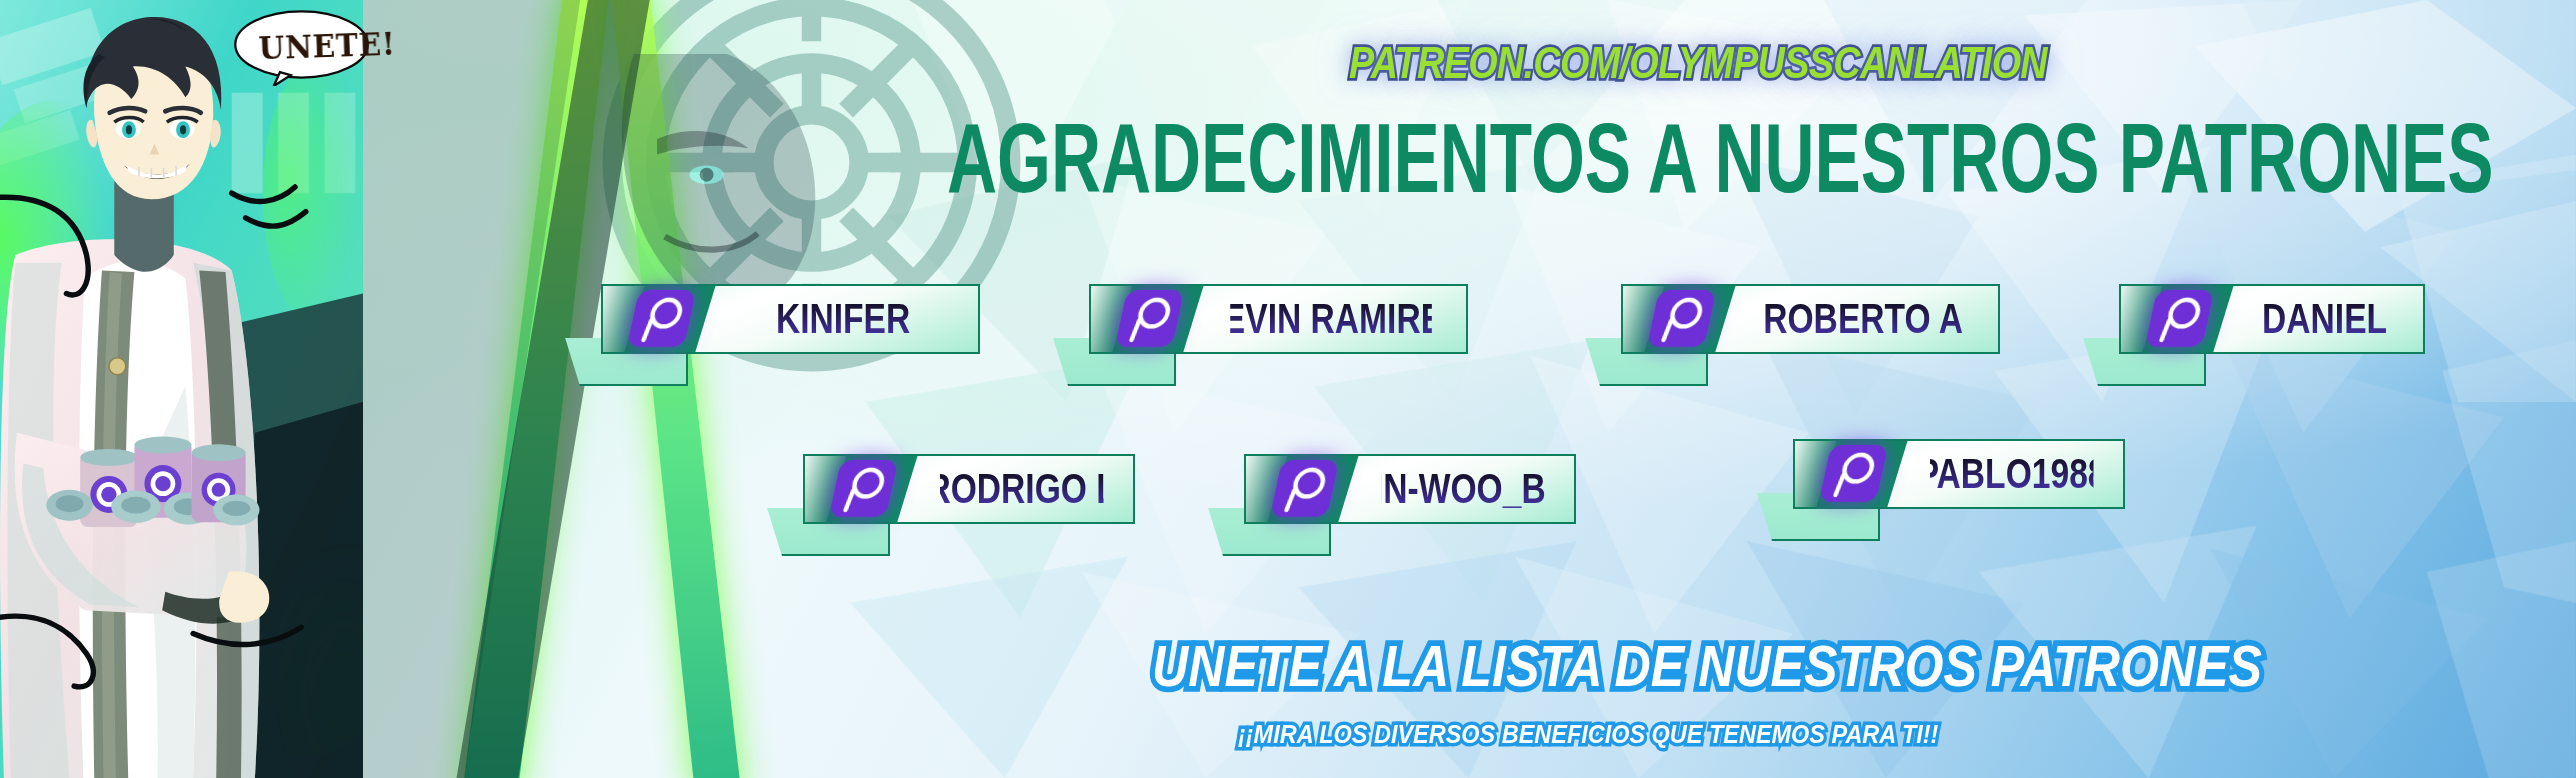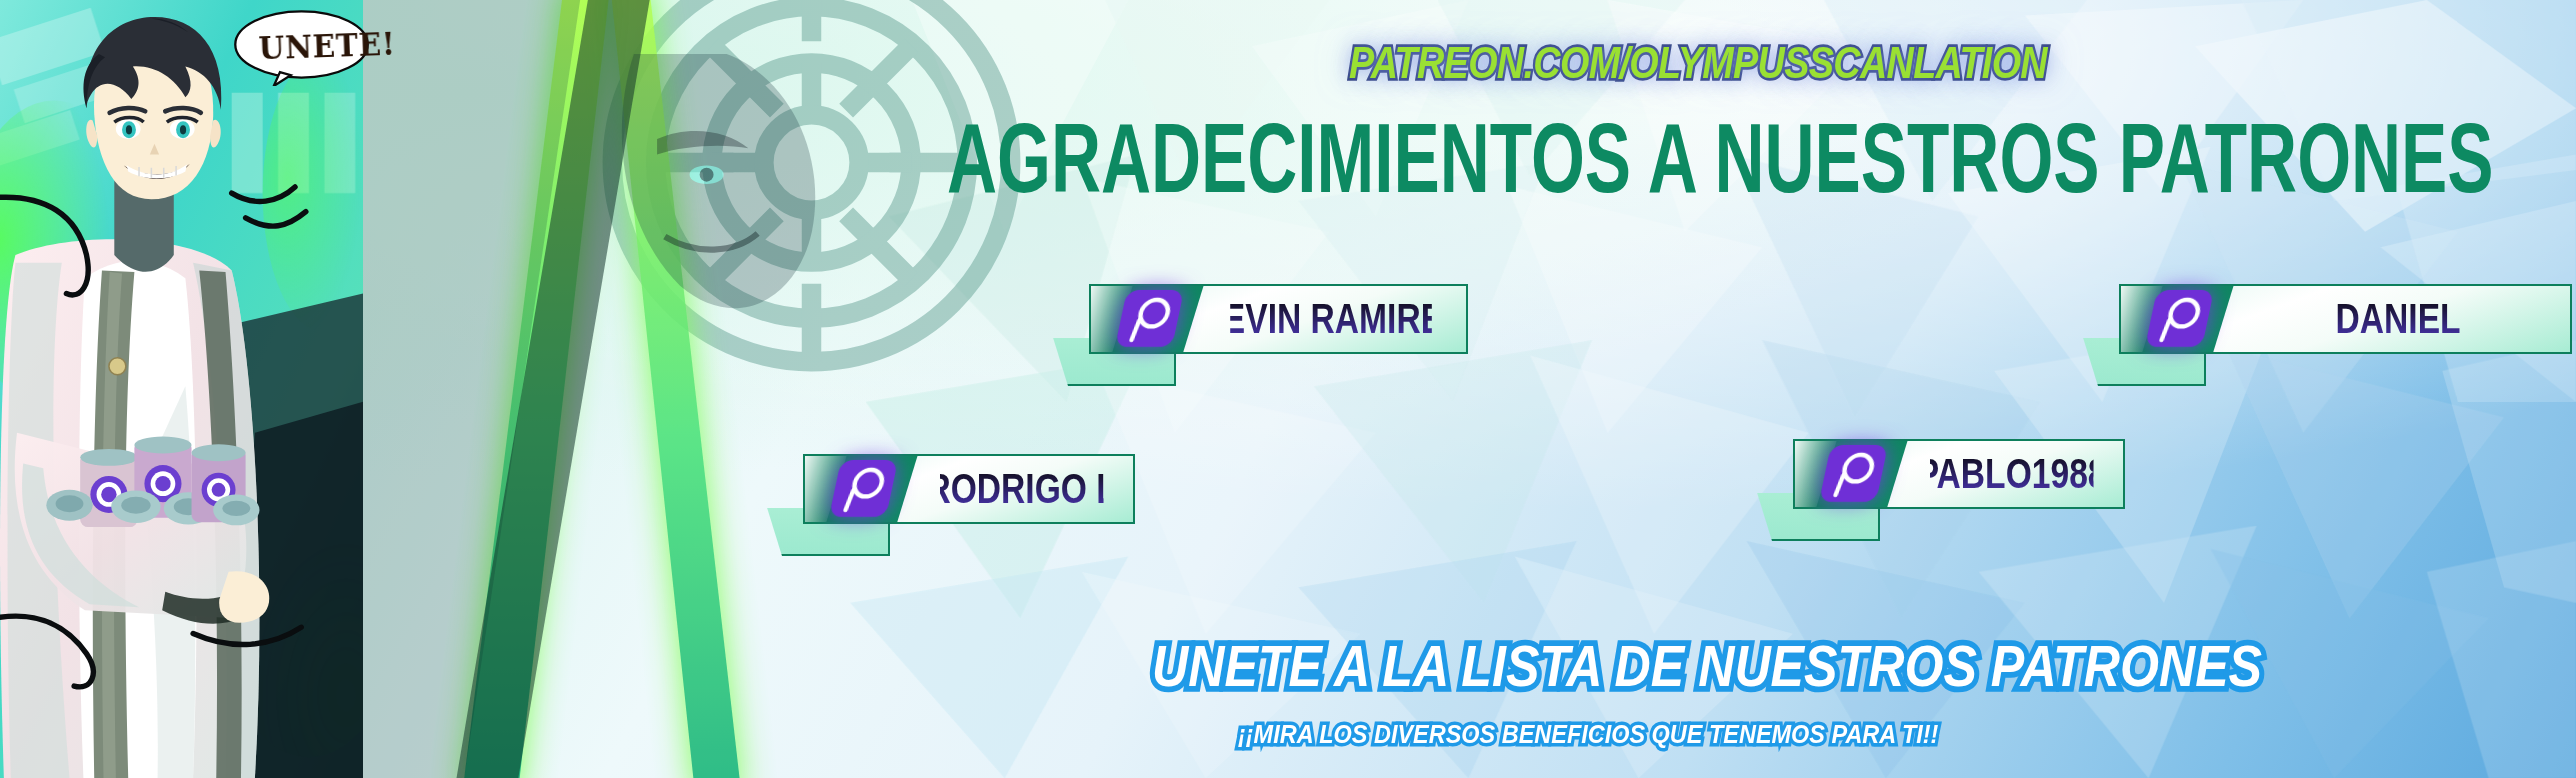--- a/index.html
+++ b/index.html
@@ -391,39 +391,69 @@
 
   <svg class="bubble" viewBox="0 0 180 100">
     <ellipse cx="90" cy="46" rx="86" ry="43" fill="#ffffff" stroke="#0a0a0a" stroke-width="3"></ellipse>
     <path d="M62 82 L54 100 L76 86 Z" fill="#ffffff" stroke="#0a0a0a" stroke-width="3"></path>
   </svg>
   <div class="bubble-txt">UNETE!</div>
 
   <div class="patreon-url">PATREON.COM/OLYMPUSSCANLATION</div>
   <div class="main-title">AGRADECIMIENTOS A NUESTROS PATRONES</div>
 
+  <div class="badge" style="left:601px; top:284px; width:379px;">
+    <div class="tail"></div>
+    <div class="plate">
+      <div class="wedge"></div>
+      <div class="wedge-soft"></div>
+    </div>
+    <svg class="plogo" viewBox="0 0 64 64">
+      <rect width="64" height="64" rx="14" fill="#6f2fd6"></rect>
+      <g fill="none" stroke="#ffffff" stroke-width="5" stroke-linecap="round">
+        <circle cx="36" cy="26" r="15"></circle>
+        <path d="M21 34 L17 56"></path>
+      </g>
+    </svg>
+    <div class="pname">KINIFER</div>
+  </div>
 
   <div class="badge" style="left:1089px; top:284px; width:379px;">
     <div class="tail"></div>
     <div class="plate">
       <div class="wedge"></div>
       <div class="wedge-soft"></div>
     </div>
     <svg class="plogo" viewBox="0 0 64 64">
       <rect width="64" height="64" rx="14" fill="#6f2fd6"></rect>
       <g fill="none" stroke="#ffffff" stroke-width="5" stroke-linecap="round">
         <circle cx="36" cy="26" r="15"></circle>
         <path d="M21 34 L17 56"></path>
       </g>
     </svg>
     <div class="pname">KEVIN RAMIREZ</div>
   </div>
 
-
-  <div class="badge" style="left:2119px; top:284px; width:453px;">
+  <div class="badge" style="left:1621px; top:284px; width:379px;">
+    <div class="tail"></div>
+    <div class="plate">
+      <div class="wedge"></div>
+      <div class="wedge-soft"></div>
+    </div>
+    <svg class="plogo" viewBox="0 0 64 64">
+      <rect width="64" height="64" rx="14" fill="#6f2fd6"></rect>
+      <g fill="none" stroke="#ffffff" stroke-width="5" stroke-linecap="round">
+        <circle cx="36" cy="26" r="15"></circle>
+        <path d="M21 34 L17 56"></path>
+      </g>
+    </svg>
+    <div class="pname">ROBERTO A</div>
+  </div>
+
+  <div class="badge" style="left:2119px; top:284px; width:306px;">
     <div class="tail"></div>
     <div class="plate">
       <div class="wedge"></div>
       <div class="wedge-soft"></div>
     </div>
     <svg class="plogo" viewBox="0 0 64 64">
       <rect width="64" height="64" rx="14" fill="#6f2fd6"></rect>
       <g fill="none" stroke="#ffffff" stroke-width="5" stroke-linecap="round">
         <circle cx="36" cy="26" r="15"></circle>
         <path d="M21 34 L17 56"></path>
@@ -441,20 +471,35 @@
     <svg class="plogo" viewBox="0 0 64 64">
       <rect width="64" height="64" rx="14" fill="#6f2fd6"></rect>
       <g fill="none" stroke="#ffffff" stroke-width="5" stroke-linecap="round">
         <circle cx="36" cy="26" r="15"></circle>
         <path d="M21 34 L17 56"></path>
       </g>
     </svg>
     <div class="pname">RODRIGO L</div>
   </div>
 
+  <div class="badge" style="left:1244px; top:454px; width:332px;">
+    <div class="tail"></div>
+    <div class="plate">
+      <div class="wedge"></div>
+      <div class="wedge-soft"></div>
+    </div>
+    <svg class="plogo" viewBox="0 0 64 64">
+      <rect width="64" height="64" rx="14" fill="#6f2fd6"></rect>
+      <g fill="none" stroke="#ffffff" stroke-width="5" stroke-linecap="round">
+        <circle cx="36" cy="26" r="15"></circle>
+        <path d="M21 34 L17 56"></path>
+      </g>
+    </svg>
+    <div class="pname">JIN-WOO_BR</div>
+  </div>
 
   <div class="badge" style="left:1793px; top:439px; width:332px;text-align:right;">
     <div class="tail"></div>
     <div class="plate">
       <div class="wedge"></div>
       <div class="wedge-soft"></div>
     </div>
     <svg class="plogo" viewBox="0 0 64 64">
       <rect width="64" height="64" rx="14" fill="#6f2fd6"></rect>
       <g fill="none" stroke="#ffffff" stroke-width="5" stroke-linecap="round">

